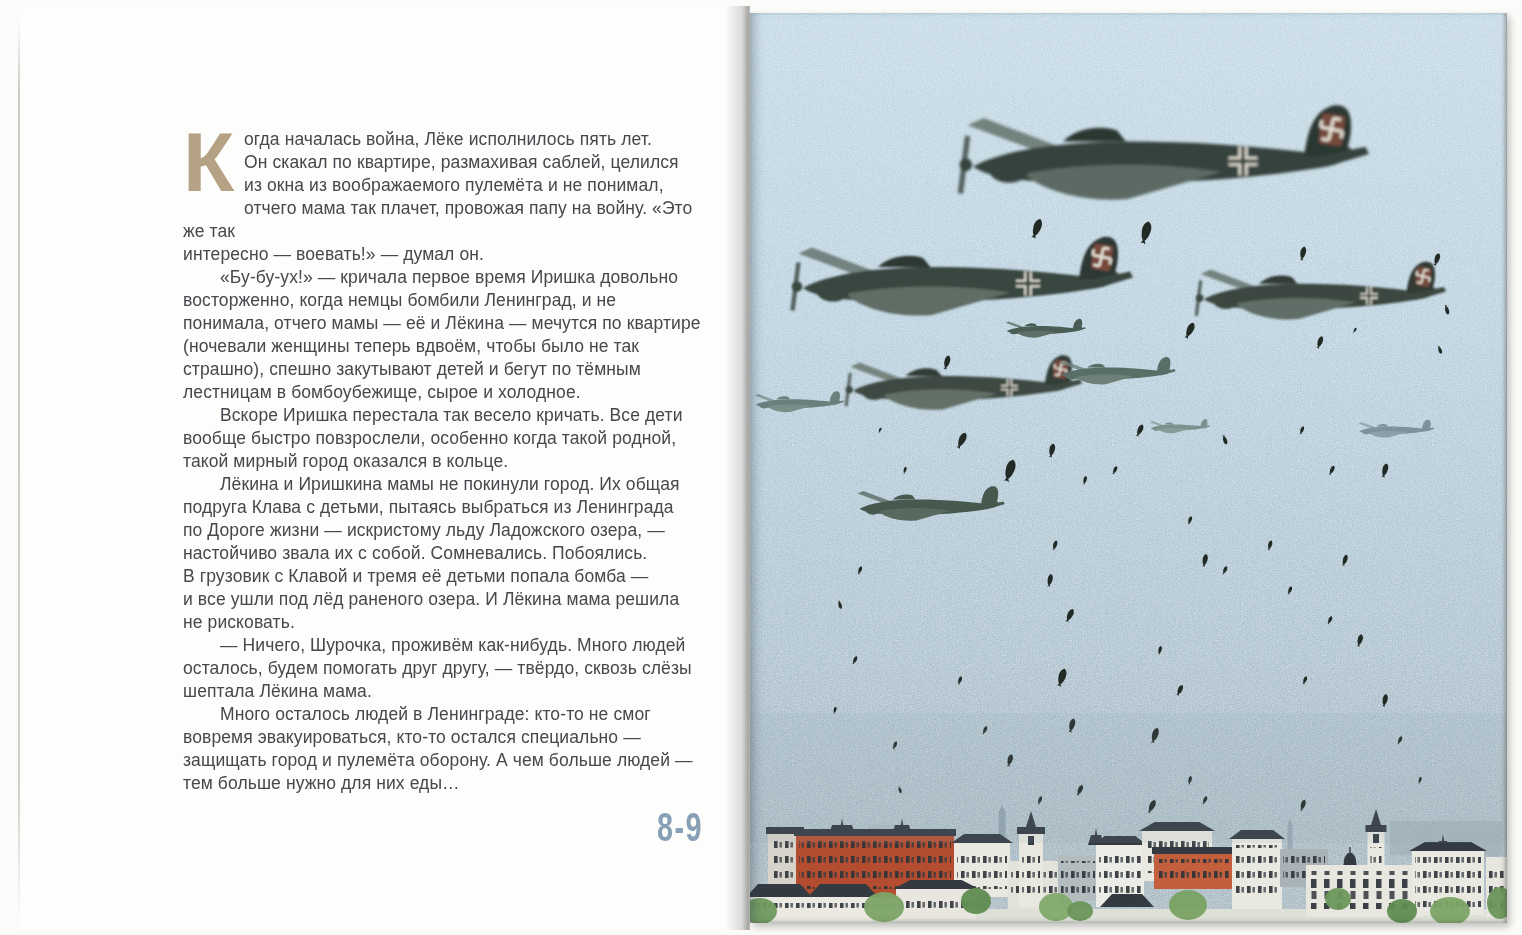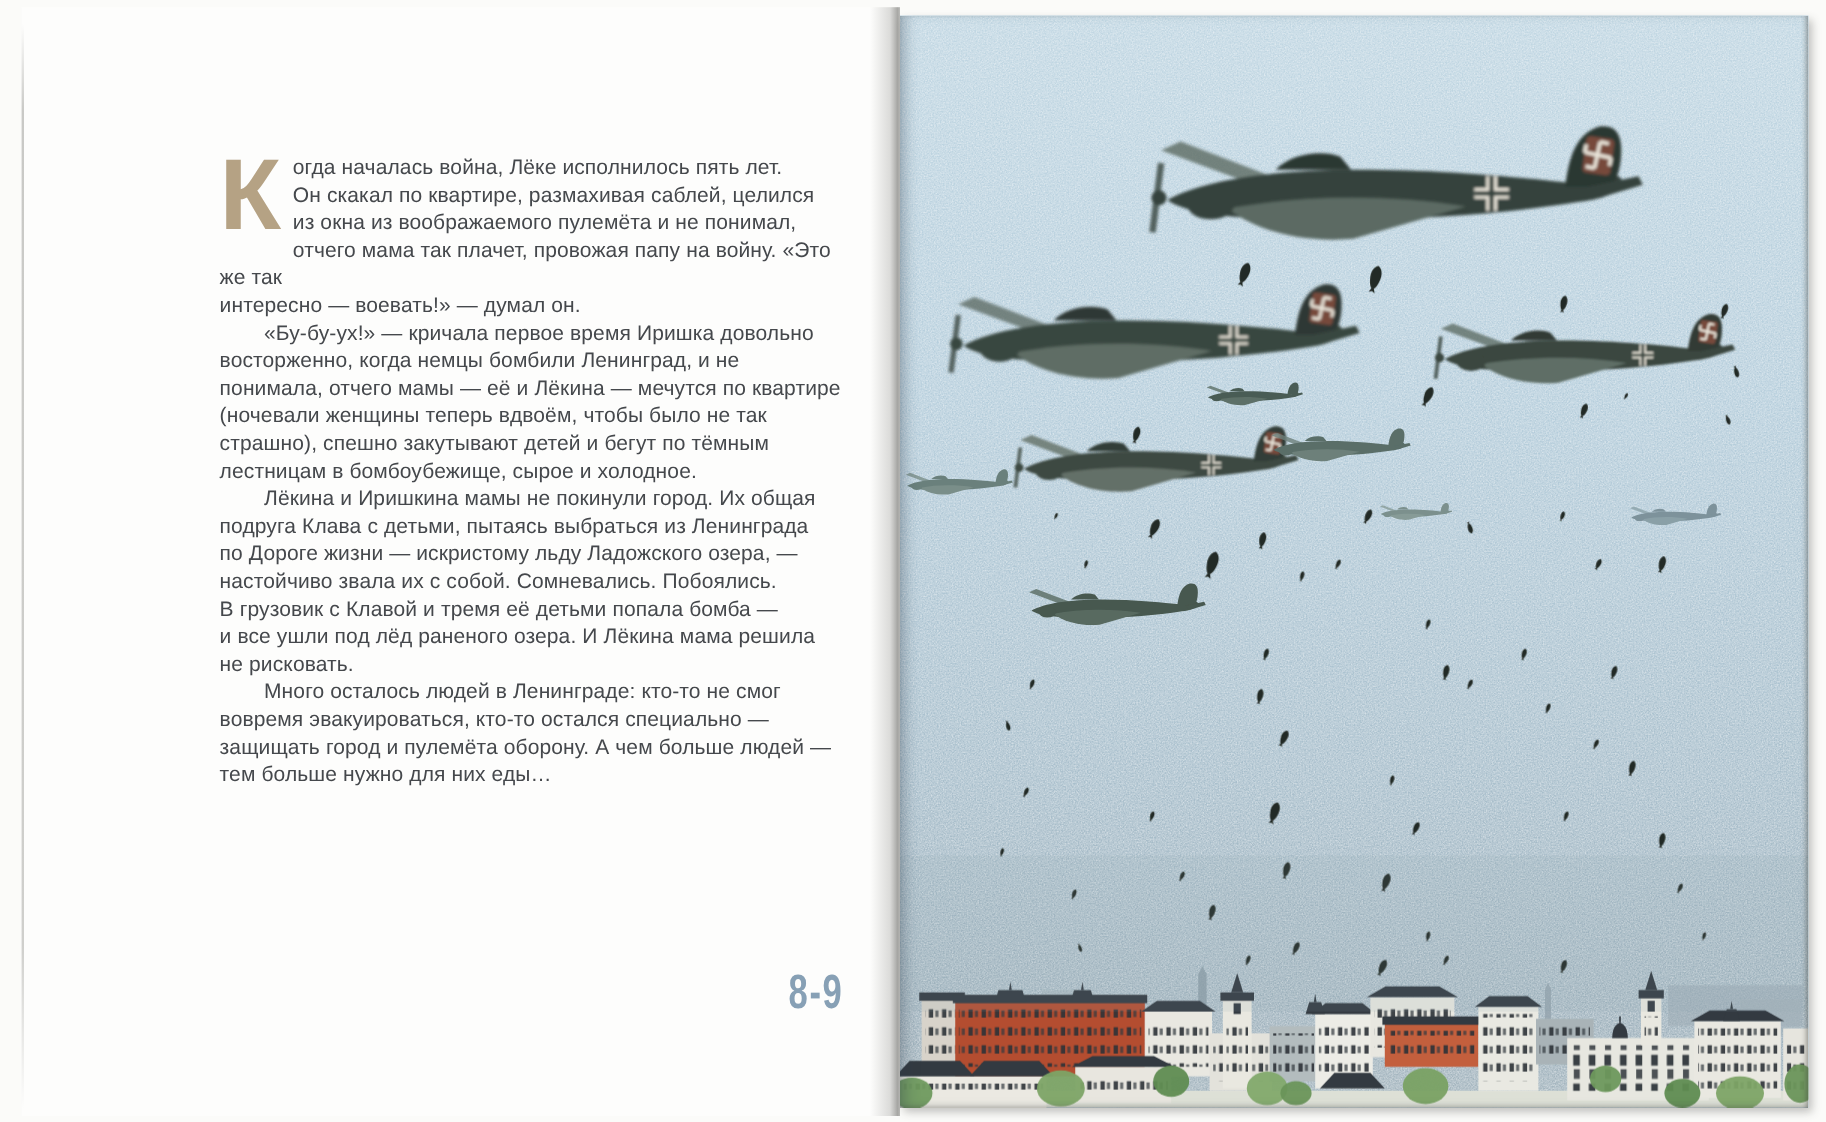--- a/index.html
+++ b/index.html
@@ -60,27 +60,33 @@
 Он скакал по квартире, размахивая саблей, целился
 из окна из воображаемого пулемёта и не понимал,
 отчего мама так плачет, провожая папу на войну. «Это же так
 интересно — воевать!» — думал он.</span></p>
     <p class="para indented">«Бу-бу-ух!» — кричала первое время Иришка довольно
 восторженно, когда немцы бомбили Ленинград, и не
 понимала, отчего мамы — её и Лёкина — мечутся по квартире
 (ночевали женщины теперь вдвоём, чтобы было не так
 страшно), спешно закутывают детей и бегут по тёмным
 лестницам в бомбоубежище, сырое и холодное.</p>
+    <p class="para indented">Вскоре Иришка перестала так весело кричать. Все дети
+вообще быстро повзрослели, особенно когда такой родной,
+такой мирный город оказался в кольце.</p>
     <p class="para indented">Лёкина и Иришкина мамы не покинули город. Их общая
 подруга Клава с детьми, пытаясь выбраться из Ленинграда
 по Дороге жизни — искристому льду Ладожского озера, —
 настойчиво звала их с собой. Сомневались. Побоялись.
 В грузовик с Клавой и тремя её детьми попала бомба —
 и все ушли под лёд раненого озера. И Лёкина мама решила
 не рисковать.</p>
+    <p class="para indented">— Ничего, Шурочка, проживём как-нибудь. Много людей
+осталось, будем помогать друг другу, — твёрдо, сквозь слёзы
+шептала Лёкина мама.</p>
     <p class="para indented">Много осталось людей в Ленинграде: кто-то не смог
 вовремя эвакуироваться, кто-то остался специально —
 защищать город и пулемёта оборону. А чем больше людей —
 тем больше нужно для них еды…</p>
   </div>
   <div class="pageno">8-9</div>
 </div>
 
 <div class="gutter"></div>
 

